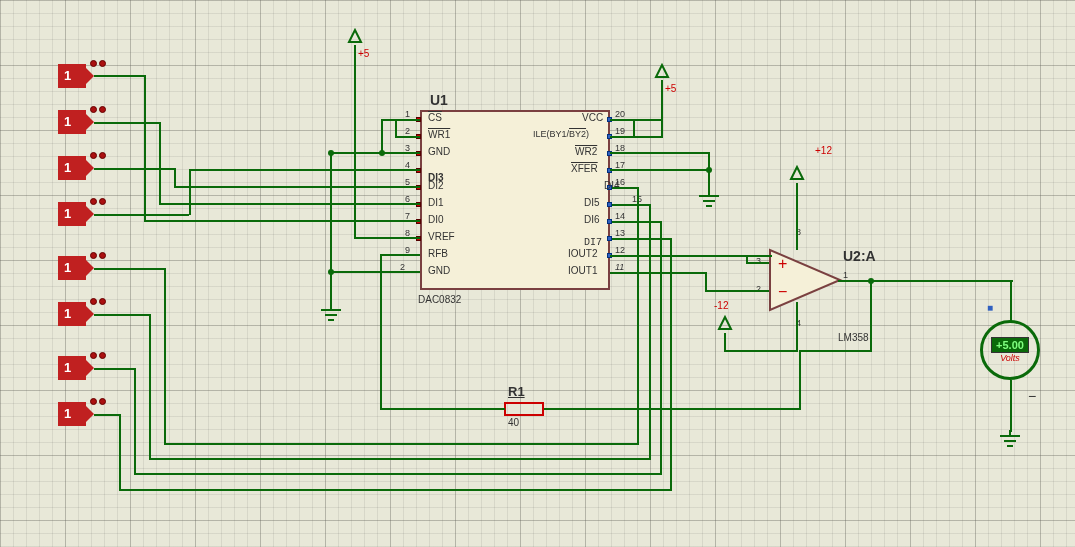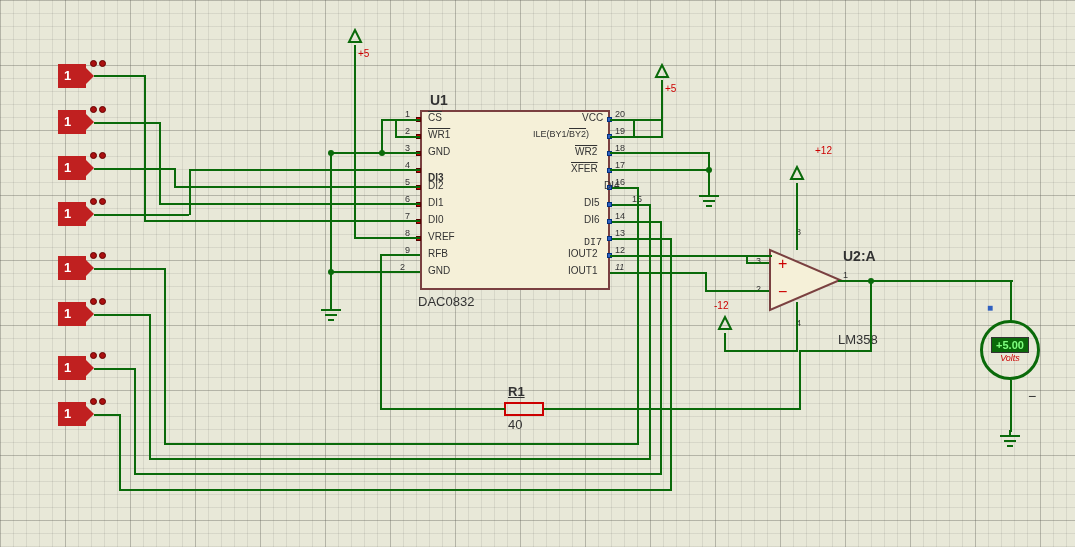--- a/index.html
+++ b/index.html
@@ -83,21 +83,21 @@
   height: 180px;
 }
 .chip-label {
   position: absolute;
   font-size: 14px;
   font-weight: bold;
   color: #333;
 }
 .chip-partno {
   position: absolute;
-  font-size: 13px;
+  font-size: 10px;
   color: #333;
 }
 .pin-label {
   position: absolute;
   font-size: 10px;
   color: #333;
   white-space: nowrap;
 }
 .pin-num {
   position: absolute;

